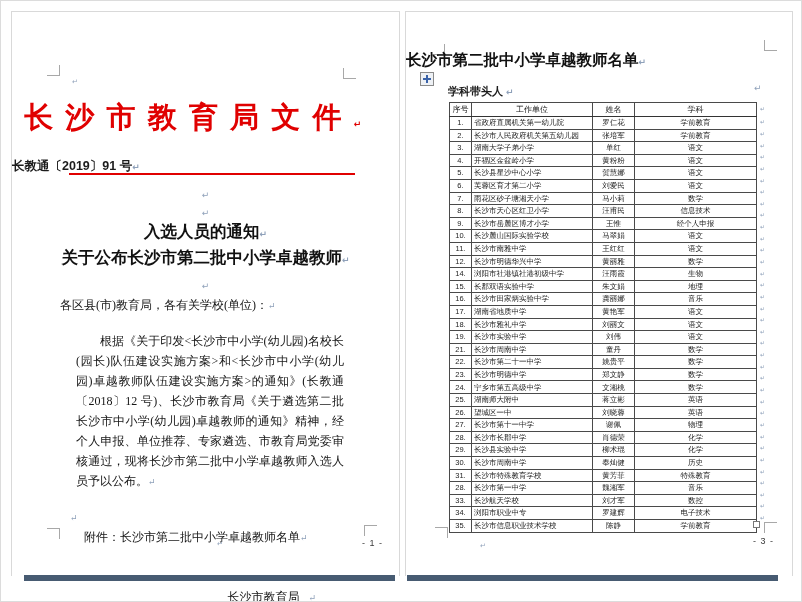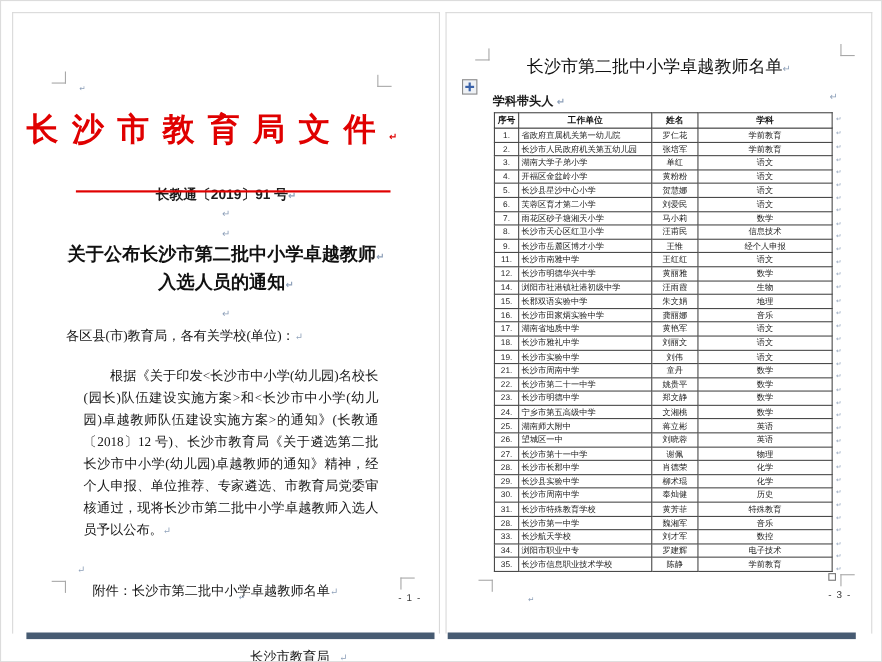--- a/index.html
+++ b/index.html
@@ -22,46 +22,46 @@
   .cmark.bl{border-right:1px solid #a8a8a8;border-top:1px solid #a8a8a8;}
   .cmark.br{border-left:1px solid #a8a8a8;border-top:1px solid #a8a8a8;}
 
   .pilcrow{color:var(--pilc);font-size:9px;line-height:1;}
   .pilcrow.red{color:var(--accent);}
   .pilcrow.tiny{font-size:7px;}
 
   
   .red-head{position:absolute;left:0;top:86px;width:100%;text-align:left;
     color:var(--accent);font-size:29px;font-weight:bold;letter-spacing:0.42em;text-indent:0.42em;white-space:nowrap;}
-  .doc-number{position:absolute;left:0;top:146px;width:100%;text-align:center;font-size:12.5px;font-weight:600;color:#1c1c1c;margin-top:11px;}
+  .doc-number{position:absolute;left:0;top:146px;width:100%;text-align:left;font-size:12.5px;font-weight:600;color:#1c1c1c;}
   .red-rule{position:absolute;left:57px;top:161px;width:286px;height:0;border-top:2px solid var(--accent);}
   .center-mark{position:absolute;width:100%;text-align:center;}
   .doc-title{position:absolute;left:20px;top:206px;width:347px;text-align:center;
     font-size:16.5px;font-weight:bold;color:#111;line-height:26px;}
   .body-block{position:absolute;left:48px;top:283px;width:300px;font-size:12px;line-height:20px;color:#161616;
     font-family:"Liberation Serif","DejaVu Serif",serif;}
   .body-block .para{text-align:justify;text-indent:2em;margin:16px;}
   .body-block .line{margin:0;}
   .blank-line{height:20px;padding-left:10px;}
   .attachment{text-indent:2em;}
   .spacer20{height:20px;}
   .signature{text-align:right;padding-right:44px;}
   .pagenum{position:absolute;font-size:9px;color:#3a3a3a;letter-spacing:1px;}
 
   
-  .att-title{position:absolute;left:0;top:38px;width:100%;text-align:center;font-size:15.5px;font-weight:normal;color:#111;}
+  .att-title{position:absolute;left:0;top:38px;width:100%;text-align:left;font-size:15.5px;font-weight:bold;color:#111;}
   .move-handle{position:absolute;left:14px;top:60px;width:12px;height:12px;border:1px solid #8a8a8a;background:#eef1f5;cursor:move;}
   .move-handle::before{content:"";position:absolute;left:5px;top:2px;width:2px;height:8px;background:#3a62a8;}
   .move-handle::after{content:"";position:absolute;left:2px;top:5px;width:8px;height:2px;background:#3a62a8;}
   .section-label{position:absolute;left:42px;top:72px;font-size:11px;font-weight:600;color:#1c1c1c;}
   .line-end-mark{position:absolute;left:348px;top:72px;}
 
   table.roster{position:absolute;left:43px;top:90px;width:307px;border-collapse:collapse;table-layout:fixed;
     border:1.5px solid #333;}
-  table.roster th{height:13px;font-size:8px;font-weight:bold;color:#111;border:1px solid var(--tborder);
+  table.roster th{height:13px;font-size:8px;font-weight:normal;color:#111;border:1px solid var(--tborder);
     padding:0;line-height:1;background:#fff;border-bottom:1.5px solid #333;}
   table.roster td{height:11.6px;font-size:7.5px;color:#222;border:1px solid var(--tborder);
     padding:0 0 0 2px;line-height:1;white-space:nowrap;overflow:hidden;}
   table.roster td.c{text-align:center;padding:0;}
   col.c-idx{width:22px;} col.c-unit{width:121px;} col.c-name{width:42px;} col.c-subj{width:122px;}
 
   .rowmarks{position:absolute;left:354px;top:90px;width:8px;}
   .rowmarks div{color:var(--pilc);font-size:6px;line-height:1;display:flex;align-items:center;}
   .resize-handle{position:absolute;left:347px;top:509px;width:5px;height:5px;border:1px solid #777;background:#fff;cursor:nwse-resize;}
 </style>
@@ -78,22 +78,22 @@
     <div class="red-head"><span>长沙市教育局文件</span><span class="pilcrow red" style="letter-spacing:0;">↵</span></div>
 
     <div class="doc-number"><span>长教通〔2019〕91 号</span><span class="pilcrow">↵</span></div>
 
     <div class="red-rule"></div>
 
     <div class="center-mark" style="top:172px;"><span class="pilcrow">↵</span></div>
     <div class="center-mark" style="top:190px;"><span class="pilcrow">↵</span></div>
 
     <div class="doc-title">
+      <div><span>入选人员的通知</span><span class="pilcrow">↵</span></div>
       <div><span>关于公布长沙市第二批中小学卓越教师</span><span class="pilcrow">↵</span></div>
-      <div><span>入选人员的通知</span><span class="pilcrow">↵</span></div>
     </div>
 
     <div class="center-mark" style="top:263px;"><span class="pilcrow">↵</span></div>
 
     <div class="body-block">
       <p class="line"><span>各区县(市)教育局，各有关学校(单位)：</span><span class="pilcrow">↵</span></p>
       <p class="para"><span>根据《关于印发&lt;长沙市中小学(幼儿园)名校长(园长)队伍建设实施方案&gt;和&lt;长沙市中小学(幼儿园)卓越教师队伍建设实施方案&gt;的通知》(长教通〔2018〕12 号)、长沙市教育局《关于遴选第二批长沙市中小学(幼儿园)卓越教师的通知》精神，经个人申报、单位推荐、专家遴选、市教育局党委审核通过，现将长沙市第二批中小学卓越教师入选人员予以公布。</span><span class="pilcrow">↵</span></p>
       <div class="blank-line"><span class="pilcrow">↵</span></div>
       <p class="line attachment"><span>附件：长沙市第二批中小学卓越教师名单</span><span class="pilcrow">↵</span></p>
       <div class="spacer20"></div>
@@ -182,20 +182,26 @@
             <td class="c">汪甫民</td>
             <td class="c">信息技术</td>
           </tr>
           <tr>
             <td class="c">9.</td>
             <td>长沙市岳麓区博才小学</td>
             <td class="c">王惟</td>
             <td class="c">经个人申报</td>
           </tr>
           <tr>
+            <td class="c">10.</td>
+            <td>长沙麓山国际实验学校</td>
+            <td class="c">马翠娟</td>
+            <td class="c">语文</td>
+          </tr>
+          <tr>
             <td class="c">11.</td>
             <td>长沙市南雅中学</td>
             <td class="c">王红红</td>
             <td class="c">语文</td>
           </tr>
           <tr>
             <td class="c">12.</td>
             <td>长沙市明德华兴中学</td>
             <td class="c">黄丽雅</td>
             <td class="c">数学</td>

